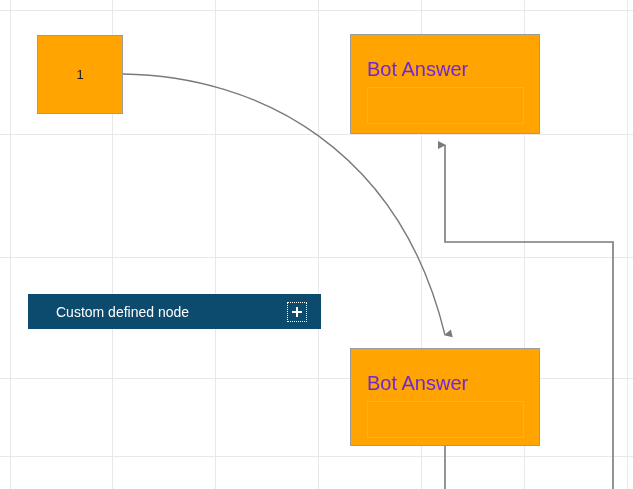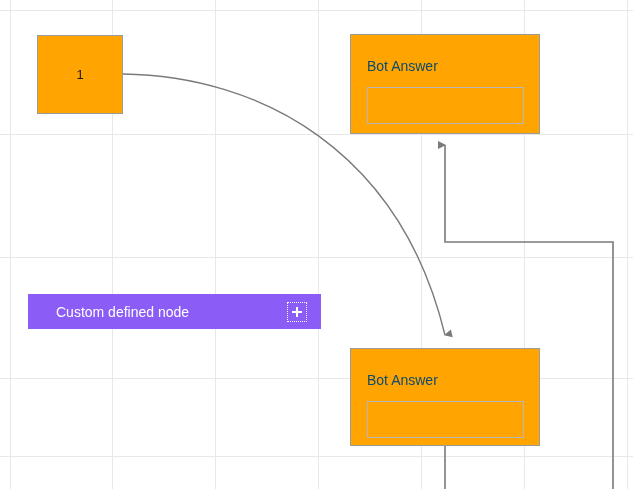--- a/index.html
+++ b/index.html
@@ -47,40 +47,40 @@
   }
   .node-simple .node-num {
     font-size: 13px;
     color: #1a1a1a;
     line-height: 1;
   }
   .node-title {
     position: absolute;
     left: 16px;
     top: 24px;
-    font-size: 14px;
-    color: #0c4a6e;
+    font-size: 20px;
+    color: #6d28d9;
     line-height: 1;
     white-space: nowrap;
   }
   .node-slot {
     position: absolute;
     left: 16px;
     right: 15px;
     top: 52px;
     height: 37px;
     box-sizing: border-box;
     border: 1px solid #b7b7b7;
     background: transparent;
   }
   
   .palette-item {
     position: absolute;
     box-sizing: border-box;
-    background: #8b5cf6;
+    background: #0c4a6e;
     display: flex;
     align-items: center;
     padding: 0 14px 0 28px;
   }
   .palette-label {
     flex: 1 1 auto;
     color: #ffffff;
     font-size: 14px;
     line-height: 1;
     white-space: nowrap;

